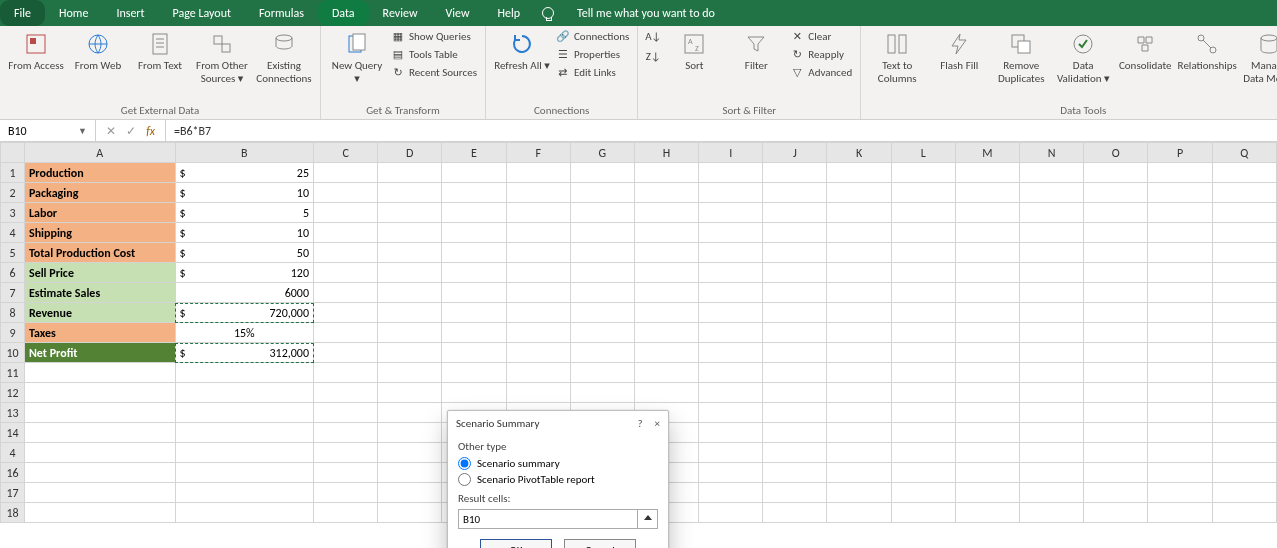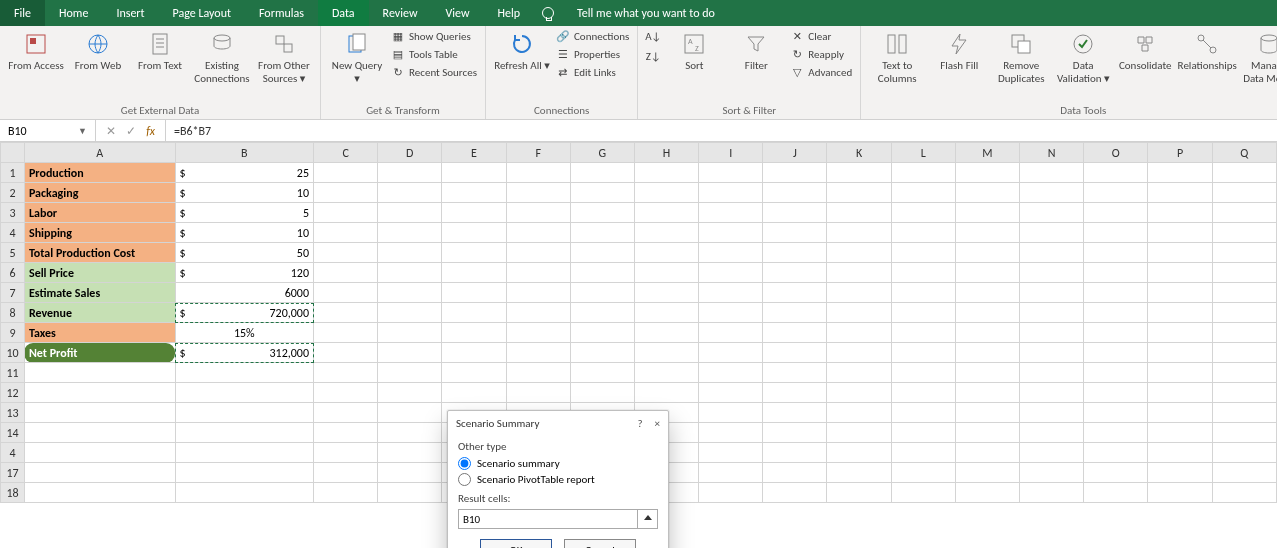--- a/index.html
+++ b/index.html
@@ -11,21 +11,21 @@
     --sel-border:#217346;
     --orange-cell:#f4b183;
     --lgreen-cell:#c6e0b4;
     --dgreen-cell:#548235;
   }
   *{box-sizing:border-box;font-family:"Segoe UI","Calibri",sans-serif;}
   body{margin:0;background:#fff;width:1277px;height:548px;overflow:hidden;}
 
   
   .tabbar{background:var(--excel-green);height:26px;display:flex;align-items:center;color:#fff;font-size:12px;}
-  .tabbar .tab{padding:0 14px;height:100%;display:flex;align-items:center;cursor:pointer;}
+  .tabbar .tab{padding:0 14px;height:100%;display:flex;align-items:center;cursor:pointer;border-radius:9px;}
   .tabbar .tab.file{background:#185c37;}
   .tabbar .tab.active{background:var(--tab-active);}
   .tabbar .helpbulb{margin-left:8px;display:flex;align-items:center;gap:23px;}
   .tabbar .bulb{width:12px;height:12px;border:1px solid #fff;border-radius:50%;position:relative;}
   .tabbar .bulb::after{content:"";position:absolute;bottom:-3px;left:3px;width:4px;height:3px;border:1px solid #fff;border-top:none;}
 
   
   .ribbon{background:var(--ribbon-bg);height:94px;border-bottom:1px solid #d0d0d0;display:flex;}
   .group{border-right:1px solid #d6d6d6;padding:2px 8px 0 8px;display:flex;flex-direction:column;justify-content:space-between;}
   .group .controls{display:flex;align-items:flex-start;gap:6px;}
@@ -52,21 +52,21 @@
   table.sheet th{background:var(--grid-header-bg);font-weight:normal;color:#333;text-align:center;}
   th.rowh{width:24px;background:var(--grid-header-bg);}
   th.corner{width:24px;background:var(--grid-header-bg);}
   col.cA{width:152px;} col.cB{width:140px;}
   col.cn{width:65px;}
   td.a{padding-left:4px;}
   td.b{text-align:right;padding-right:4px;}
   td.b .cur{float:left;}
   .or{background:var(--orange-cell);font-weight:bold;}
   .lg{background:var(--lgreen-cell);font-weight:bold;}
-  .dg{background:var(--dgreen-cell);font-weight:bold;color:#fff;border-radius:9px;}
+  .dg{background:var(--dgreen-cell);font-weight:bold;color:#fff;}
   .sel{outline:2px solid var(--sel-border);outline-offset:-1px;}
   .marq{outline:1px dashed #217346;outline-offset:-1px;background-image:linear-gradient(#fff,#fff);}
   th.colsel{background:#d2e6d8;border-bottom:2px solid var(--sel-border);}
   th.rowsel{background:#d2e6d8;border-right:2px solid var(--sel-border);}
   .dialog{position:absolute;left:447px;top:268px;width:222px;background:#fff;border:1px solid #bfbfbf;box-shadow:0 12px 24px rgba(0,0,0,.25),0 0 0 1px rgba(0,0,0,.05);font-size:11px;border-radius:2px;}
   .dlg-titlebar{display:flex;align-items:center;justify-content:space-between;padding:6px 8px;}
   .dlg-titlebar .t{color:#333;}
   .dlg-titlebar .r{display:flex;gap:12px;color:#555;}
   .dlg-titlebar .r span{cursor:pointer;}
   .dlg-body{padding:4px 10px 10px 10px;}
@@ -128,34 +128,34 @@
               <line x1="8" y1="7" x2="16" y2="7" stroke="#888"></line>
               <line x1="8" y1="11" x2="16" y2="11" stroke="#888"></line>
               <line x1="8" y1="15" x2="16" y2="15" stroke="#888"></line>
             </svg>
           </span>
         <span>From Text</span>
       </div>
       <div class="rbtn">
         <span class="ico">
             <svg width="24" height="24">
+              <rect x="4" y="4" width="8" height="8" fill="none" stroke="#888"></rect>
+              <rect x="12" y="12" width="8" height="8" fill="none" stroke="#888"></rect>
+            </svg>
+          </span>
+        <span>From Other Sources ▾</span>
+      </div>
+      <div class="rbtn">
+        <span class="ico">
+            <svg width="24" height="24">
               <ellipse cx="12" cy="6" rx="8" ry="3" fill="none" stroke="#888"></ellipse>
               <path d="M4 6v8c0 1.7 3.6 3 8 3s8-1.3 8-3V6" fill="none" stroke="#888"></path>
             </svg>
           </span>
         <span>Existing Connections</span>
-      </div>
-      <div class="rbtn">
-        <span class="ico">
-            <svg width="24" height="24">
-              <rect x="4" y="4" width="8" height="8" fill="none" stroke="#888"></rect>
-              <rect x="12" y="12" width="8" height="8" fill="none" stroke="#888"></rect>
-            </svg>
-          </span>
-        <span>From Other Sources ▾</span>
       </div>
     </div>
     <div class="glabel">Get External Data</div>
   </div>
 
   <div class="group">
     <div class="controls">
       <div class="rbtn">
         <span class="ico">
             <svg width="24" height="24">
@@ -679,20 +679,40 @@
           <td></td>
           <td></td>
           <td></td>
           <td></td>
           <td></td>
           <td></td>
           <td></td>
           <td></td>
         </tr>
         <tr>
+          <th class="rowh">16</th>
+          <td class="a "></td>
+          <td class="b"></td>
+          <td></td>
+          <td></td>
+          <td></td>
+          <td></td>
+          <td></td>
+          <td></td>
+          <td></td>
+          <td></td>
+          <td></td>
+          <td></td>
+          <td></td>
+          <td></td>
+          <td></td>
+          <td></td>
+          <td></td>
+        </tr>
+        <tr>
           <th class="rowh">17</th>
           <td class="a "></td>
           <td class="b"></td>
           <td></td>
           <td></td>
           <td></td>
           <td></td>
           <td></td>
           <td></td>
           <td></td>

